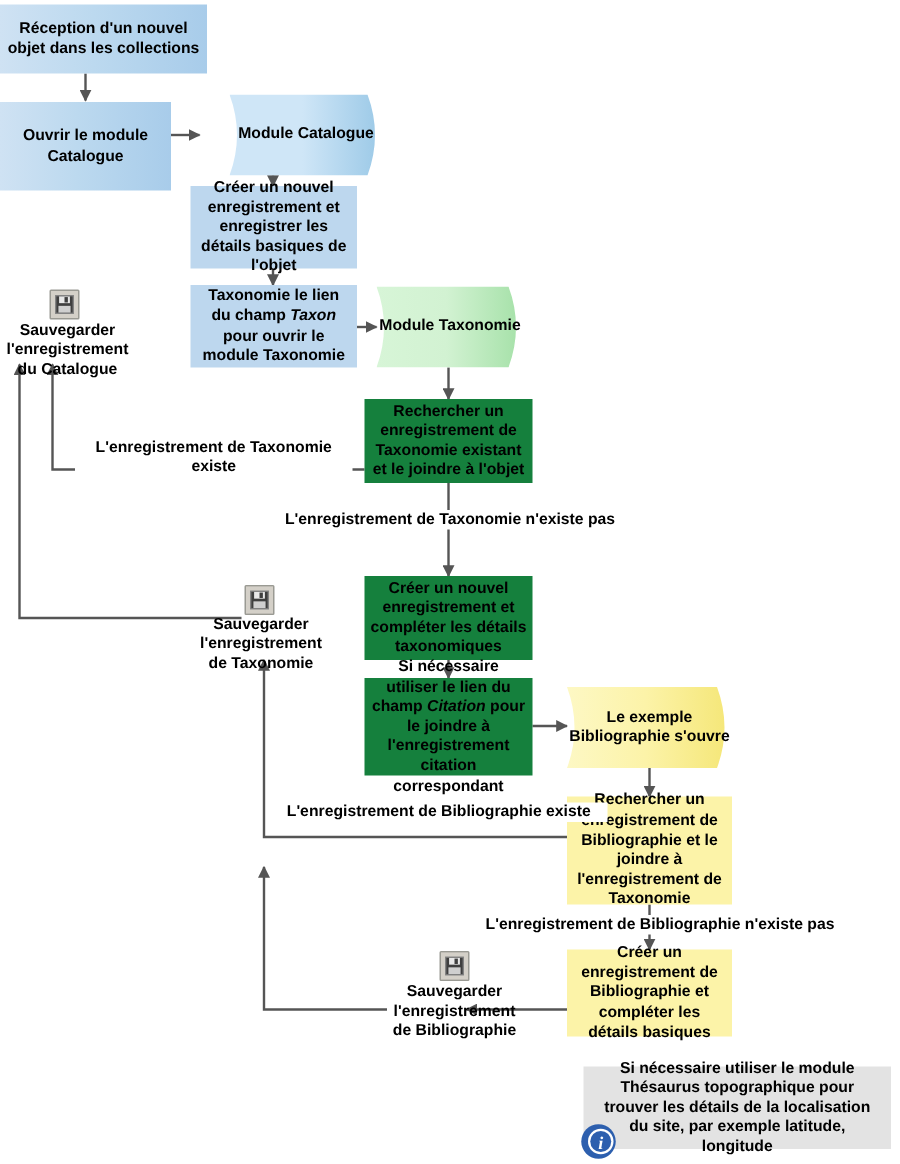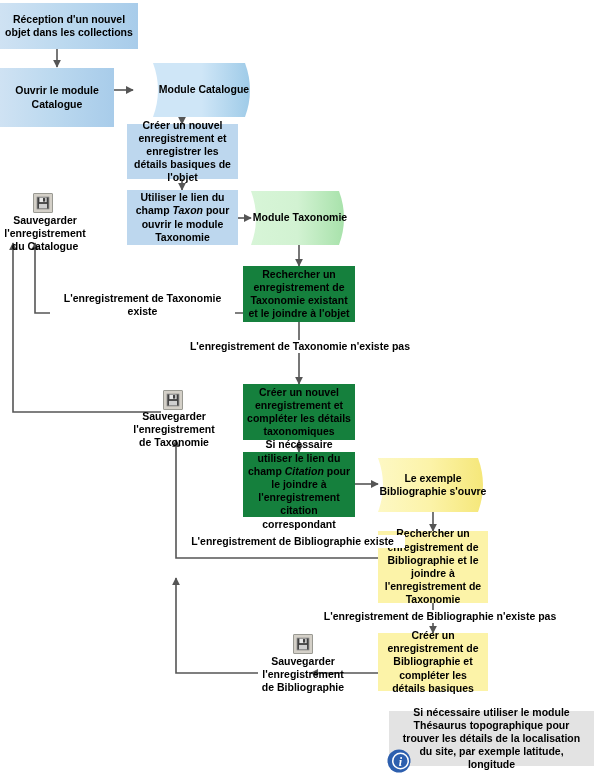--- a/index.html
+++ b/index.html
@@ -178,21 +178,21 @@
     <path d="M 0 0 Q 10 27 0 54 L 92 54 Q 102 27 92 0 Z" fill="url(#gradBlue)"></path>
   </svg>
   <div class="banner-label">Module Catalogue</div>
 </div>
 
 <div class="node blue-box-flat" style="left:127px; top:124px; width:111px; height:55px;">
   <span>Créer un nouvel enregistrement et enregistrer les détails basiques de l'objet</span>
 </div>
 
 <div class="node blue-box-flat" style="left:127px; top:190px; width:111px; height:55px;">
-  <span><span>Utiliser le lien du champ </span><span class="italic">Taxon</span><span> pour ouvrir le module Taxonomie</span></span>
+  <span><span>Taxonomie le lien du champ </span><span class="italic">Taxon</span><span> pour ouvrir le module Taxonomie</span></span>
 </div>
 
 <div class="banner" style="left:251px; top:191px; width:98px; height:54px;">
   <svg viewBox="0 0 98 54" preserveAspectRatio="none">
     <defs>
       <linearGradient id="gradGreen" x1="0" y1="0" x2="1" y2="0">
         <stop offset="0%" stop-color="#d7f5d7"></stop>
         <stop offset="50%" stop-color="#d2f2d2"></stop>
         <stop offset="100%" stop-color="#a8e2ab"></stop>
       </linearGradient>

